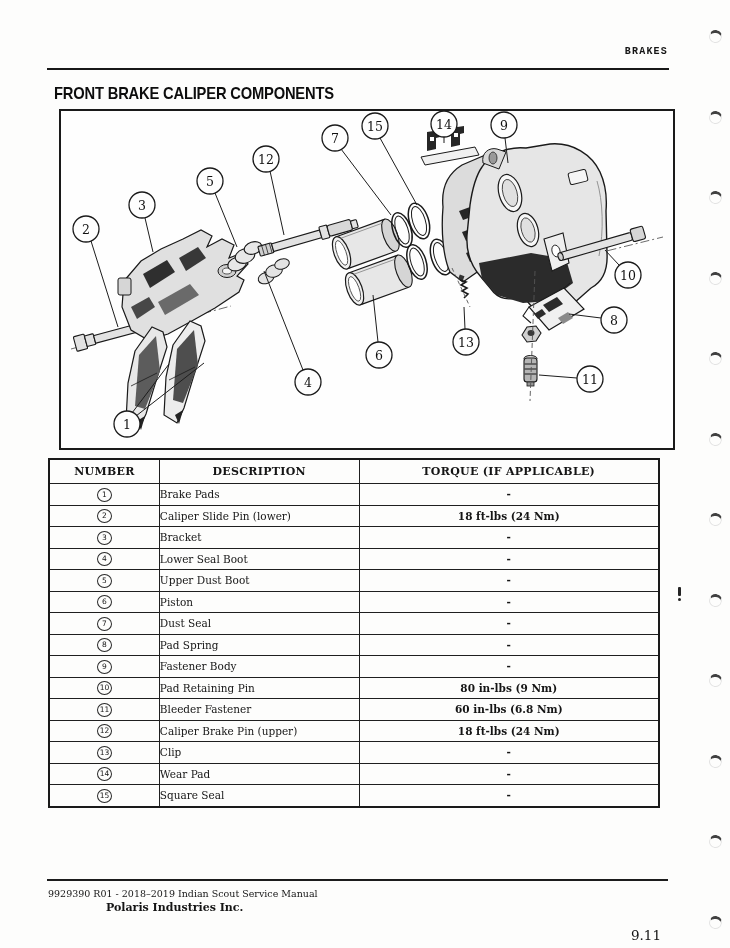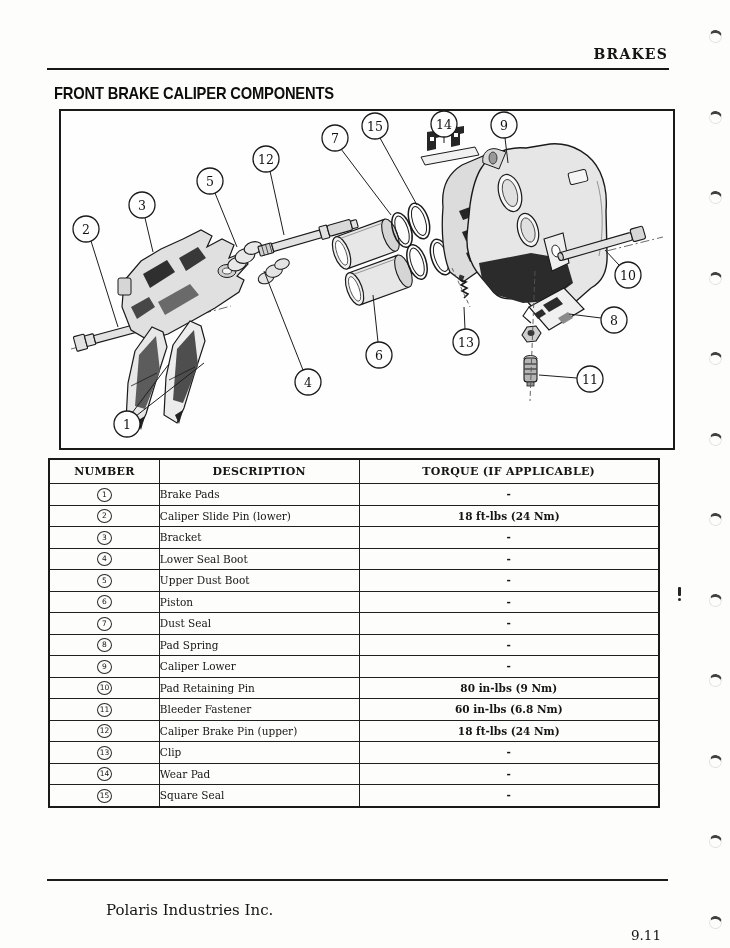--- a/index.html
+++ b/index.html
@@ -3,21 +3,21 @@
 <meta charset="utf-8">
 <style>
   html,body{margin:0;padding:0;background:#9a9a9a;}
   .page{
     position:relative;width:730px;height:948px;margin:0 auto;
     background:#fdfdfc;overflow:hidden;
     font-family:"DejaVu Serif", serif;color:#151515;
   }
   .brakes-label{
     position:absolute;top:46px;right:62px;
-    font-size:14px;font-weight:bold;letter-spacing:1.2px;
+    font-size:10px;font-weight:bold;letter-spacing:1.2px;font-family:Liberation Mono, monospace;
   }
   .header-rule{position:absolute;left:47px;top:68px;width:622px;height:2.2px;background:#181818;}
   .section-title{
     position:absolute;left:54px;top:84px;
     font-family:"Liberation Sans", sans-serif;font-weight:700;font-size:16px;
     letter-spacing:-0.2px;transform:scale(0.92,1.05);transform-origin:left top;
     color:#0d0d0d;white-space:nowrap;
   }
   .diagram-box{
     position:absolute;left:59px;top:109px;width:612px;height:337px;
@@ -41,21 +41,21 @@
   td.cell-desc{padding-left:9px;margin-left:36px;}
   td.cell-torque{text-align:center;font-weight:bold;}
   .circ{
     display:inline-block;min-width:11px;height:12px;line-height:12px;
     border:1px solid #2a2a2a;border-radius:50%;
     font-size:7.5px;text-align:center;padding:0 1px;
     font-family:"DejaVu Sans", sans-serif;
   }
   .footer-rule{position:absolute;left:47px;top:879px;width:621px;height:1.8px;background:#1c1c1c;}
   .footer-line1{position:absolute;left:48px;top:888px;font-size:9.5px;}
-  .footer-line2{position:absolute;left:106px;top:901px;font-size:15px;}
+  .footer-line2{position:absolute;left:106px;top:901px;font-size:11px;font-weight:bold;}
   .page-number{position:absolute;right:69px;top:891px;font-size:13.5px;margin-top:36px;}
   .hole{
     position:absolute;left:709px;width:13px;height:13px;border-radius:50%;
     border:1px solid #e3e3e3;border-top:3px solid #414141;
     transform:rotate(10deg);box-sizing:border-box;background:transparent;
   }
   .stray-mark{position:absolute;left:678px;top:587px;width:3px;height:9px;background:#252525;border-radius:1px;}
   .stray-dot{position:absolute;left:678px;top:598px;width:3px;height:3px;background:#252525;border-radius:50%;}
 </style>
 </head>
@@ -323,21 +323,21 @@
           <td class="cell-desc">Dust Seal</td>
           <td class="cell-torque">-</td>
         </tr>
         <tr>
           <td class="cell-num"><span class="circ">8</span></td>
           <td class="cell-desc">Pad Spring</td>
           <td class="cell-torque">-</td>
         </tr>
         <tr>
           <td class="cell-num"><span class="circ">9</span></td>
-          <td class="cell-desc">Caliper Lower</td>
+          <td class="cell-desc">Fastener Body</td>
           <td class="cell-torque">-</td>
         </tr>
         <tr>
           <td class="cell-num"><span class="circ">10</span></td>
           <td class="cell-desc">Pad Retaining Pin</td>
           <td class="cell-torque">80 in-lbs (9 Nm)</td>
         </tr>
         <tr>
           <td class="cell-num"><span class="circ">11</span></td>
           <td class="cell-desc">Bleeder Fastener</td>
@@ -360,20 +360,21 @@
         </tr>
         <tr>
           <td class="cell-num"><span class="circ">15</span></td>
           <td class="cell-desc">Square Seal</td>
           <td class="cell-torque">-</td>
         </tr>
       </tbody>
   </table>
 
   <div class="footer-rule"></div>
+  <div class="footer-line1">9929390 R01 - 2018–2019 Indian Scout Service Manual</div>
   <div class="footer-line2">Polaris Industries Inc.</div>
   <div class="page-number">9.11</div>
 
   <div class="stray-mark"></div>
   <div class="stray-dot"></div>
 
   <div id="holes">
       <div class="hole" style="top: 30px;"></div>
       <div class="hole" style="top: 110.5px;"></div>
       <div class="hole" style="top: 191px;"></div>

